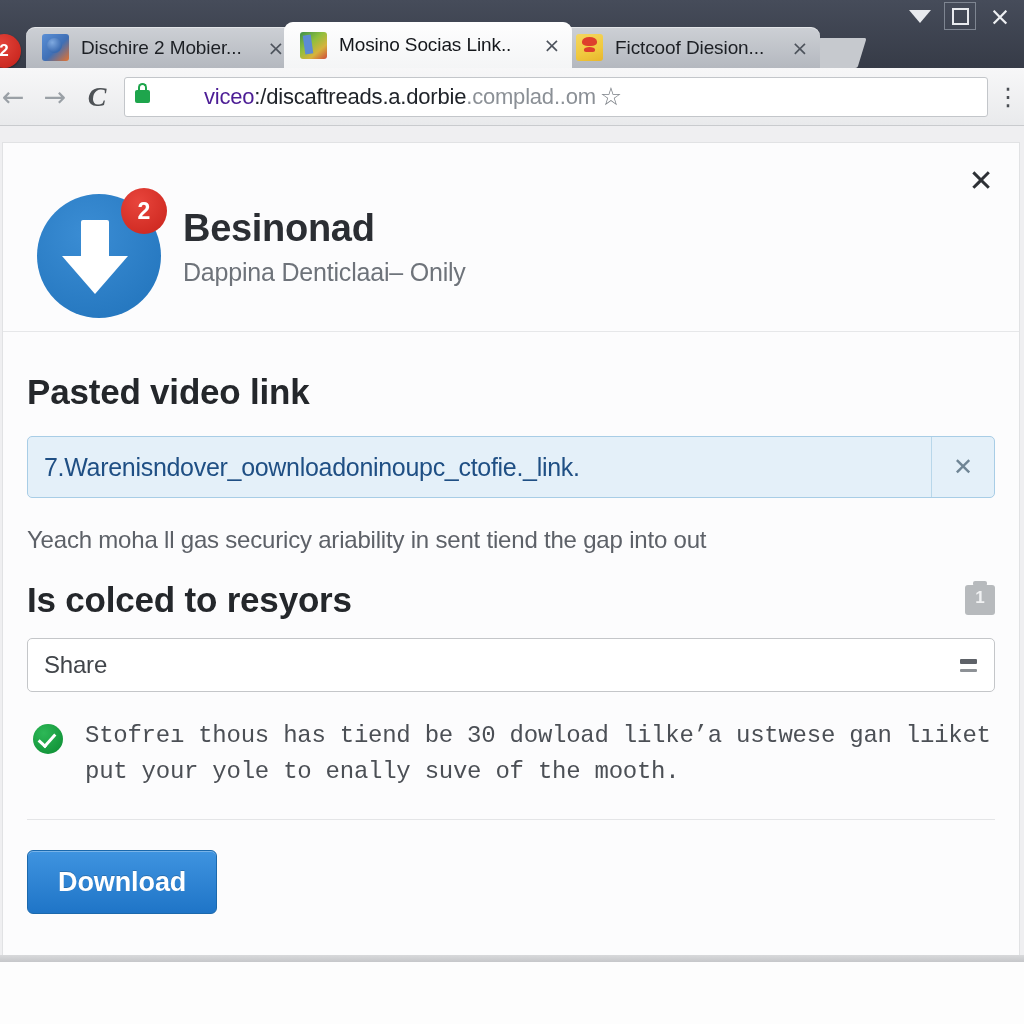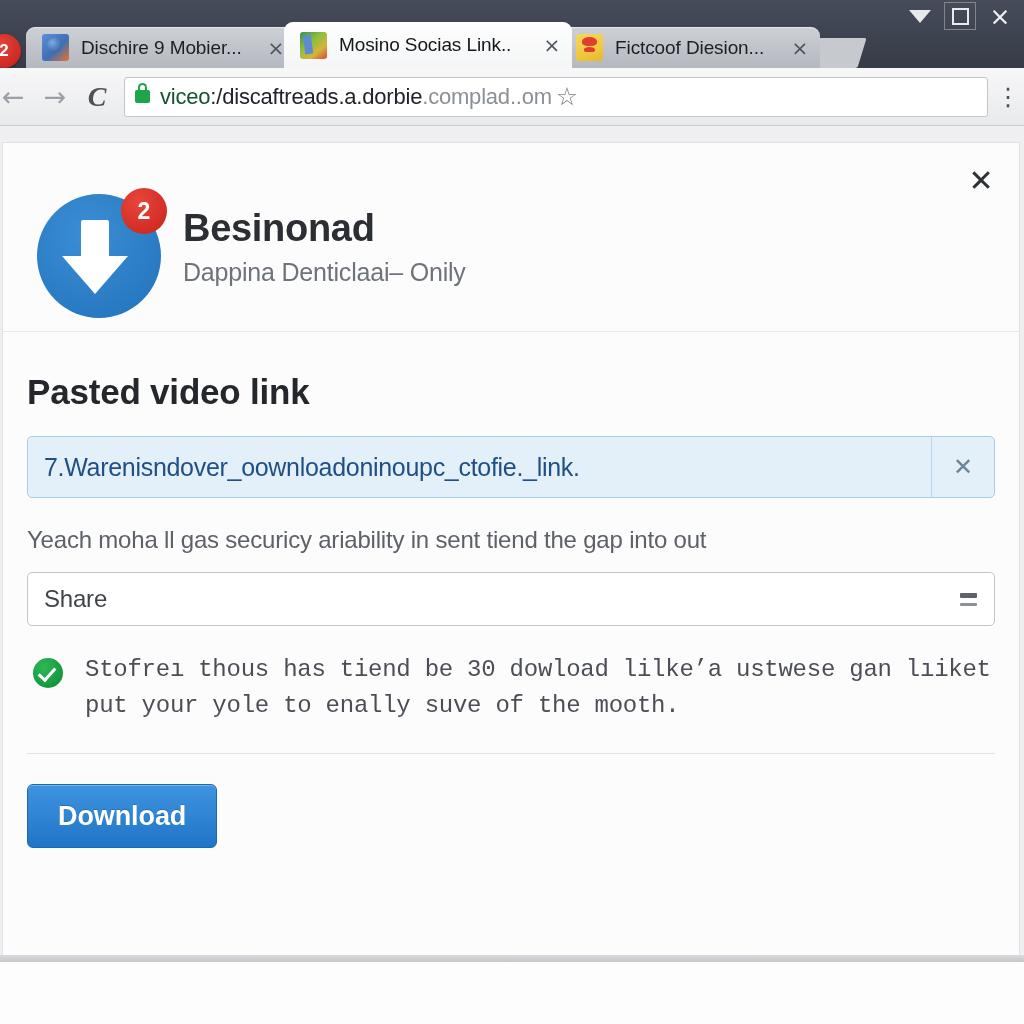--- a/index.html
+++ b/index.html
@@ -245,21 +245,21 @@
     border-bottom:none;
     border-radius: 5px 5px 0 0;
     box-sizing:border-box;
   }
   .url-text {
     font-size: 22px;
     white-space: nowrap;
     overflow: hidden;
     letter-spacing: -0.2px;
   }
-  .url-scheme { color: #14532d; }
+  .url-scheme { color: #4c1d95; margin-left: 44px; }
   .url-host   { color: #20242a; }
   .url-rest   { color: #8b9096; }
 
   .star {
     flex: 0 0 30px;
     font-size: 25px;
     color: #7d8288;
     text-align: center;
     font-family: "DejaVu Sans", sans-serif;
   }
@@ -612,21 +612,21 @@
       <div class="win-btn">
         <span class="x-glyph">×</span>
       </div>
     </div>
 
     <div class="tabstrip">
       <div class="tab-badge">2</div>
 
       <div class="tab inactive tab1">
         <div class="tab-fav fav-a"></div>
-        <div class="tab-title">Dischire 9 Mobier...</div>
+        <div class="tab-title">Dischire 2 Mobier...</div>
         <div class="tab-close">×</div>
       </div>
 
       <div class="tab tab2">
         <div class="tab-fav fav-b"></div>
         <div class="tab-title">Mosino Socias Link..</div>
         <div class="tab-close">×</div>
       </div>
 
       <div class="tab inactive tab3">
@@ -680,20 +680,24 @@
 
         <div class="sec-label label-pasted">Pasted video link</div>
 
         <div class="link-field">
           <div class="link-value">7.Warenisndover_oownloadoninoupc_ctofie._link.</div>
           <div class="link-clear">✕</div>
         </div>
 
         <div class="helper-text">Yeach moha ll gas securicy ariability in sent tiend the gap into out</div>
 
+        <div class="sec-row">
+          <div class="sec-label">Is colced to resyors</div>
+          <div class="icon-note"></div>
+        </div>
 
         <div class="select-box">
           <div class="select-value">Share</div>
           <div class="select-arrows">
             <span></span>
               <span class="thin"></span>
           </div>
         </div>
 
         <div class="note-row">

